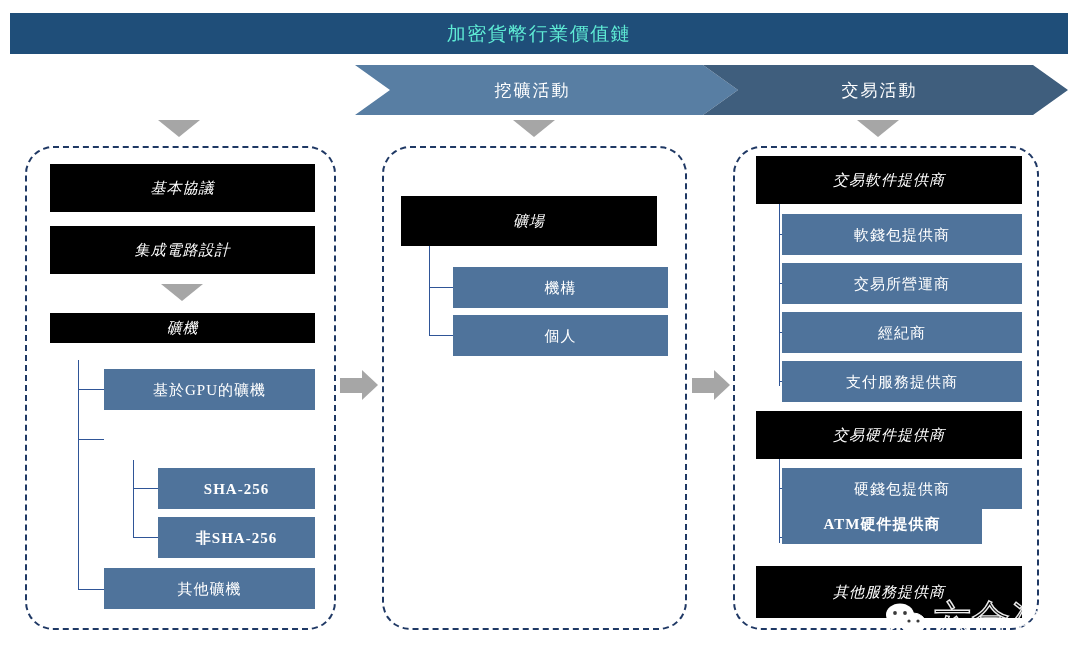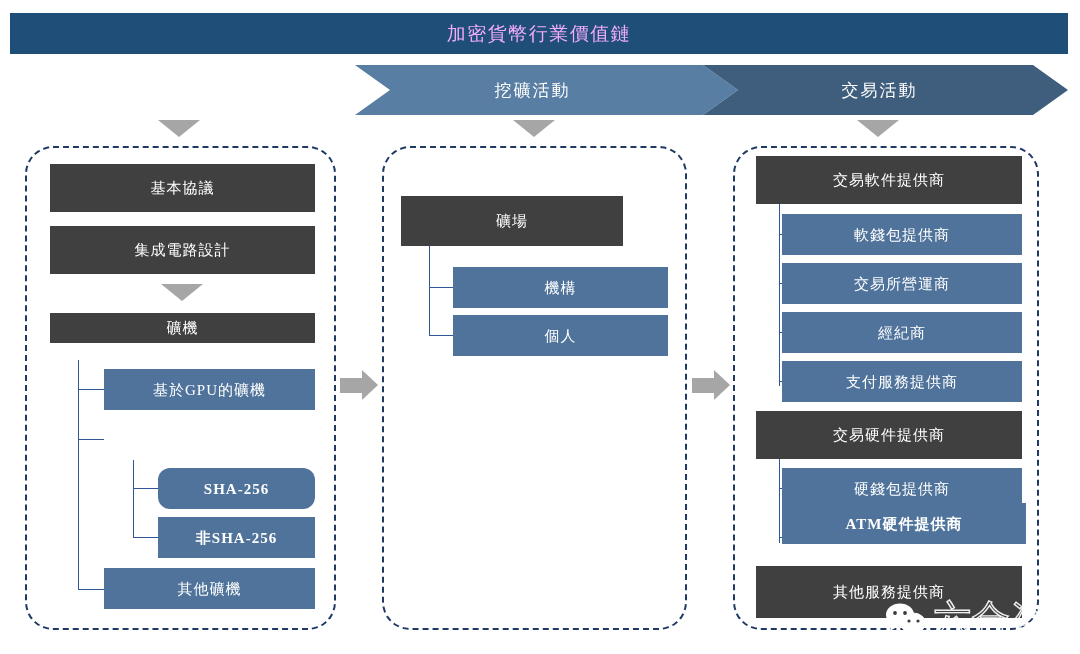--- a/index.html
+++ b/index.html
@@ -28,21 +28,21 @@
     left: 10px;
     top: 13px;
     width: 1058px;
     height: 41px;
     background: #1f4e79;
     display: flex;
     align-items: center;
     justify-content: center;
   }
   .title-bar .title-text {
-    color: #f0abfc;
+    color: #5eead4;
     font-size: 19px;
     letter-spacing: 1.5px;
     font-family: "Liberation Serif", "DejaVu Serif", serif;
   }
 
   
   .stages {
     position: absolute;
     left: 10px;
     top: 65px;
@@ -126,21 +126,21 @@
     display: flex;
     align-items: center;
     justify-content: center;
     box-sizing: border-box;
     color: #ffffff;
     font-size: 15px;
     letter-spacing: 1px;
     text-align: center;
     line-height: 1.2;
   }
-  .node.dark  { background: #404040; }
+  .node.dark  { background: #000000; font-style: italic; }
   .node.mid   { background: #4f739b; }
 
   
   .conn {
     position: absolute;
     background: #2f5597;
   }
   .conn.v { width: 1px; }
   .conn.h { height: 1px; }
 
@@ -220,32 +220,32 @@
   <div class="conn h" style="left:78px; top:589px; width:26px;"></div>
 
   <div class="node mid" style="left:104px; top:369px; width:211px; height:41px;">
     <span>基於GPU的礦機</span>
   </div>
 
   <div class="conn v" style="left:133px; top:460px; height:78px;"></div>
   <div class="conn h" style="left:133px; top:488px; width:25px;"></div>
   <div class="conn h" style="left:133px; top:537px; width:25px;"></div>
 
-  <div class="node mid" style="left:158px; top:468px; width:157px; height:41px;border-radius:12px;">
+  <div class="node mid" style="left:158px; top:468px; width:157px; height:41px;">
     <span style="font-weight:bold;">SHA-256</span>
   </div>
   <div class="node mid" style="left:158px; top:517px; width:157px; height:41px;">
     <span style="font-weight:bold;">非SHA-256</span>
   </div>
 
   <div class="node mid" style="left:104px; top:568px; width:211px; height:41px;">
     <span>其他礦機</span>
   </div>
 
-  <div class="node dark" style="left:401px; top:196px; width:222px; height:50px;">
+  <div class="node dark" style="left:401px; top:196px; width:256px; height:50px;">
     <span>礦場</span>
   </div>
 
   <div class="conn v" style="left:429px; top:246px; height:90px;"></div>
   <div class="conn h" style="left:429px; top:287px; width:25px;"></div>
   <div class="conn h" style="left:429px; top:335px; width:25px;"></div>
 
   <div class="node mid" style="left:453px; top:267px; width:215px; height:41px;">
     <span>機構</span>
   </div>
@@ -281,21 +281,21 @@
     <span>交易硬件提供商</span>
   </div>
 
   <div class="conn v" style="left:779px; top:459px; height:84px;"></div>
   <div class="conn h" style="left:779px; top:488px; width:23px;"></div>
   <div class="conn h" style="left:779px; top:537px; width:23px;"></div>
 
   <div class="node mid" style="left:782px; top:468px; width:240px; height:41px;">
     <span>硬錢包提供商</span>
   </div>
-  <div class="node mid" style="left:782px; top:503px; width:244px; height:41px;">
+  <div class="node mid" style="left:782px; top:503px; width:200px; height:41px;">
     <span style="font-weight:bold;">ATM硬件提供商</span>
   </div>
 
   <div class="node dark" style="left:756px; top:566px; width:266px; height:52px;">
     <span>其他服務提供商</span>
   </div>
 
   <div class="watermark">
     <svg class="wechat-icon" width="42" height="34" viewBox="0 0 42 34">
       <ellipse cx="15" cy="13" rx="14" ry="11.5" fill="#ffffff"></ellipse>

